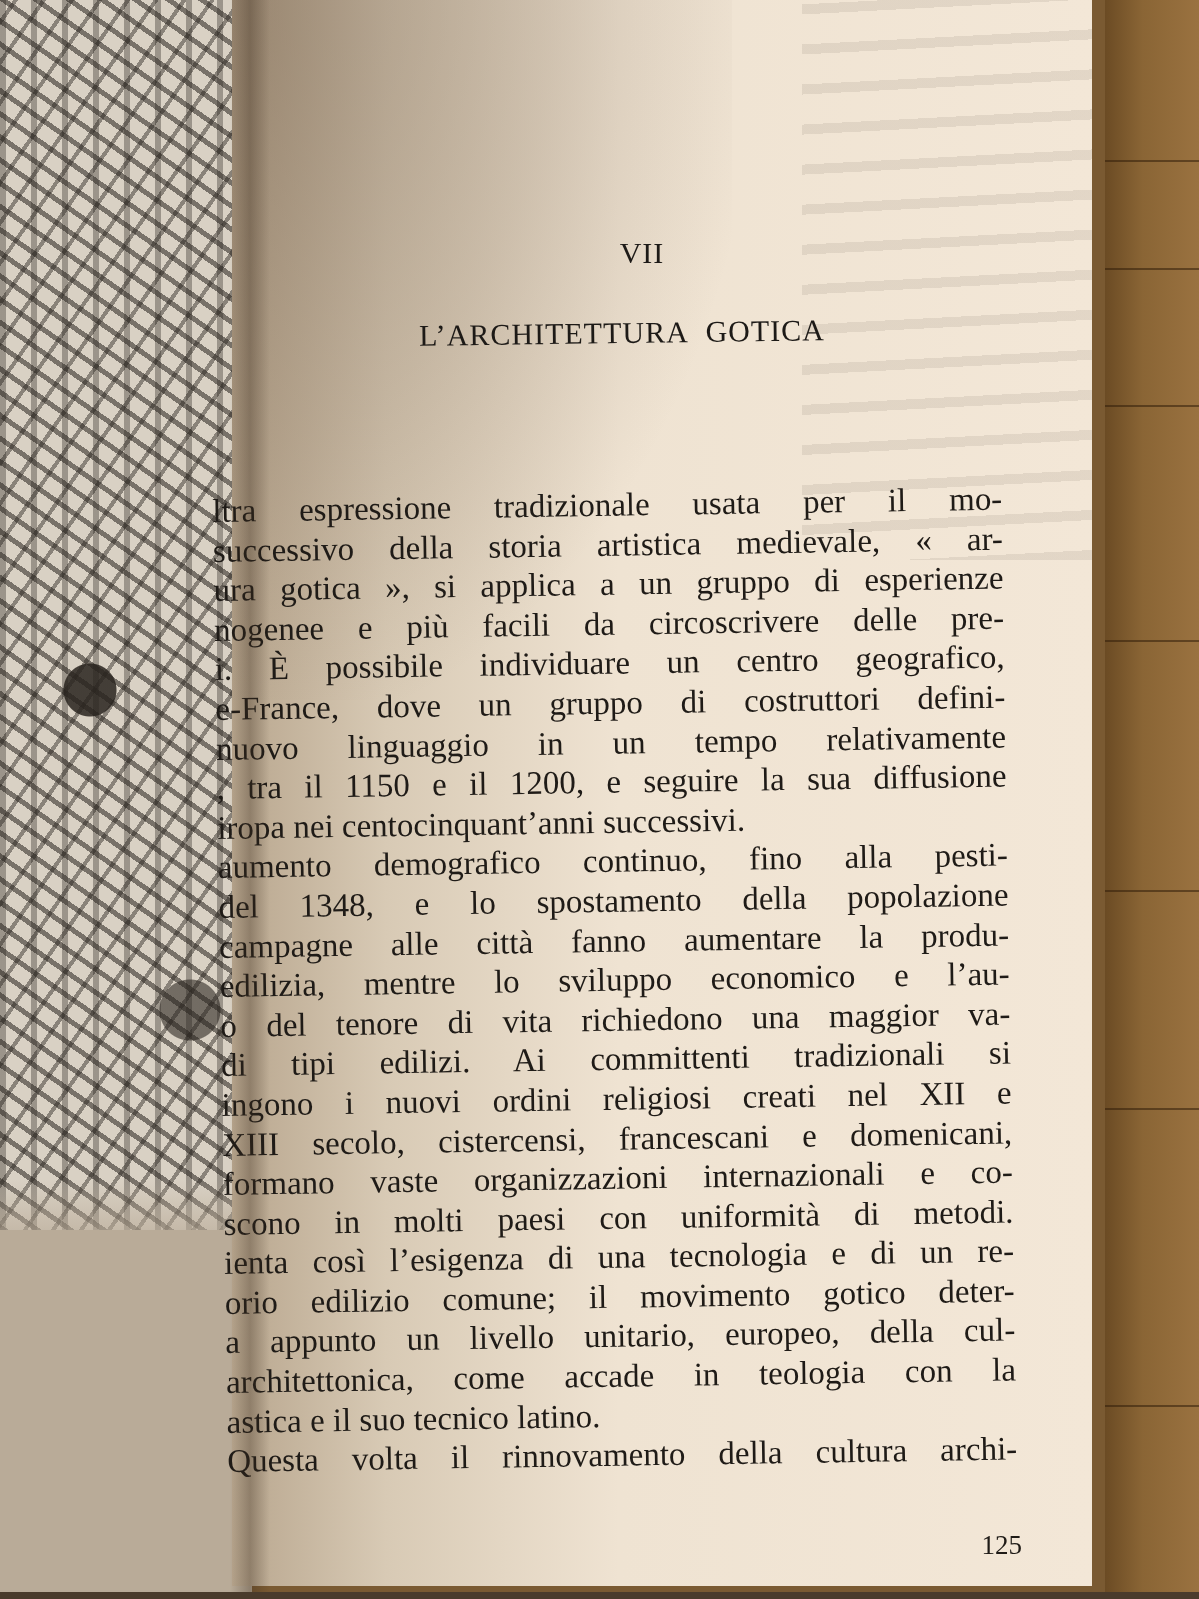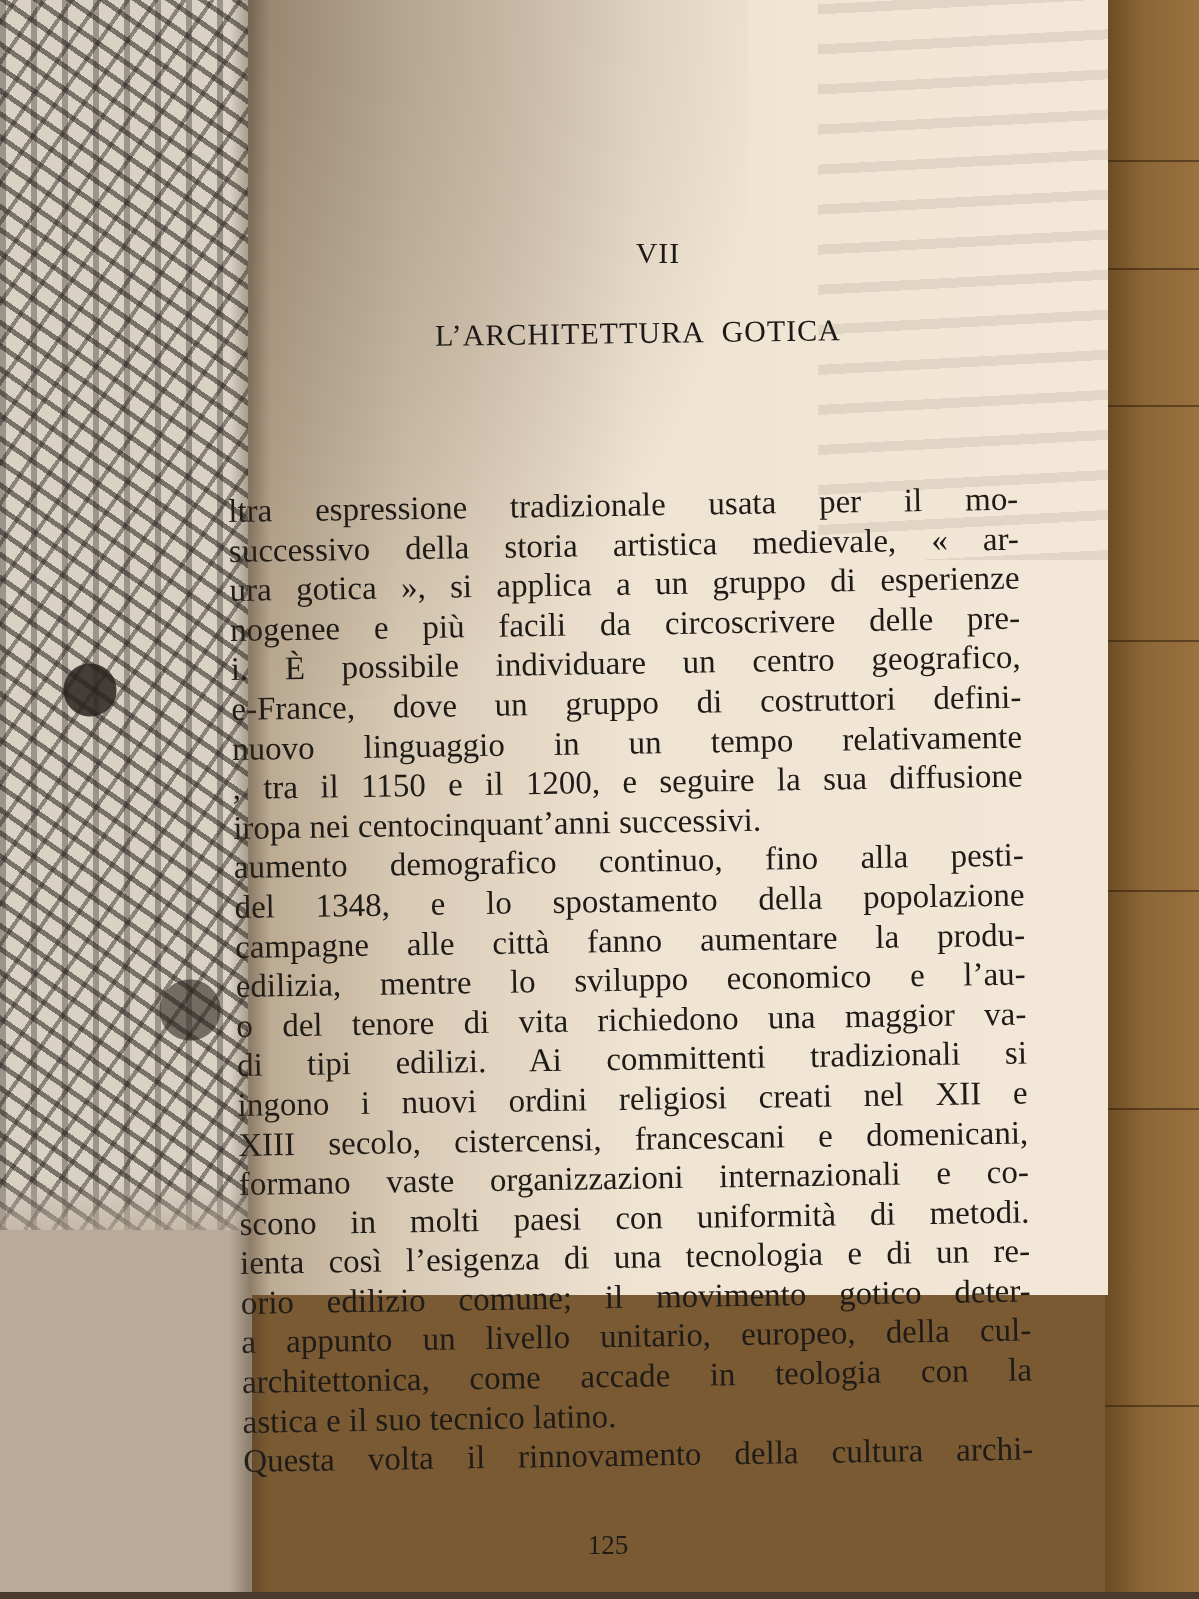--- a/index.html
+++ b/index.html
@@ -67,24 +67,24 @@
       position: absolute;
       left: 230px;
       top: 0;
       width: 40px;
       height: 1599px;
       background: linear-gradient(90deg, rgba(60,45,30,0.0), rgba(60,45,30,0.35) 50%, rgba(60,45,30,0.0));
     }
     
     .right-page {
       position: absolute;
-      left: 248px;
-      top: 0;
-      width: 860px;
-      height: 1295px;
+      left: 232px;
+      top: 0;
+      width: 860px;
+      height: 1586px;
       background: linear-gradient(90deg, #b8a68e 0%, #d8cab5 18%, #efe3d2 45%, #f3e7d7 100%);
     }
     .page-shadow {
       position: absolute;
       left: 0;
       top: 0;
       width: 500px;
       height: 700px;
       background: radial-gradient(ellipse at 0% 0%, rgba(110,90,70,0.45) 0%, rgba(110,90,70,0.2) 45%, transparent 75%);
     }
@@ -142,21 +142,21 @@
       overflow: hidden;
     }
     .body-text .line.last {
       text-align-last: left;
     }
     .page-number {
       position: absolute;
       left: 0;
       width: 860px;
       top: 1530px;
-      text-align: center;
+      text-align: right;
       font-size: 27px;
       color: #1f1b17;
       transform: translateX(-70px);
     }
     .bottom-edge {
       position: absolute;
       left: 0;
       top: 1592px;
       width: 1199px;
       height: 7px;

